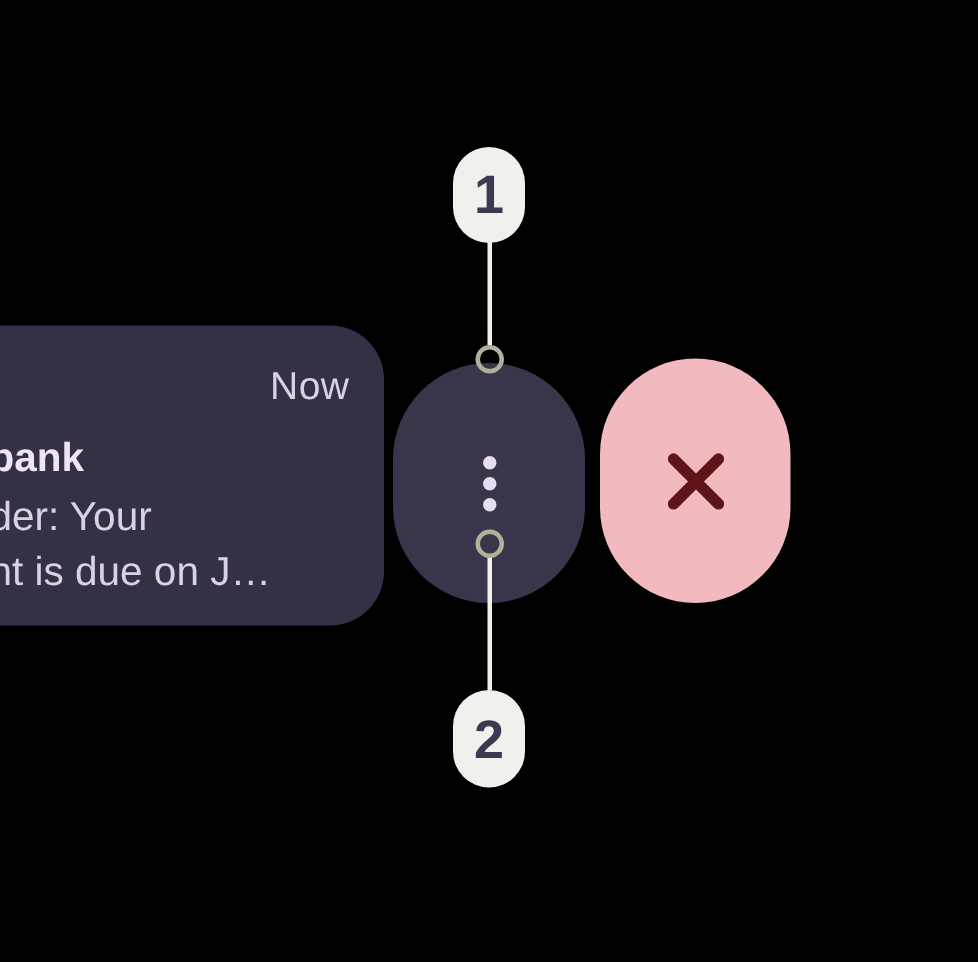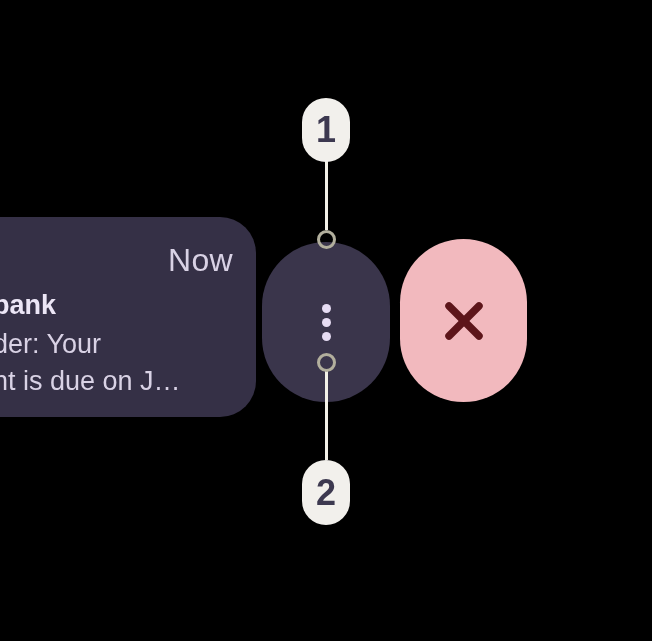--- a/index.html
+++ b/index.html
@@ -29,21 +29,21 @@
     width: 316px;
     height: 200px;
     background: #353046;
     border-radius: 36px;
     z-index: 1;
   }
   .now {
     position: absolute;
     top: 27px;
     right: 23px;
-    font-size: 32px;
+    font-size: 26px;
     line-height: 1;
     color: #d9d2e5;
     letter-spacing: 0.3px;
   }
   .ntitle {
     position: absolute;
     left: 53px;
     top: 75px;
     font-size: 27px;
     line-height: 1;

